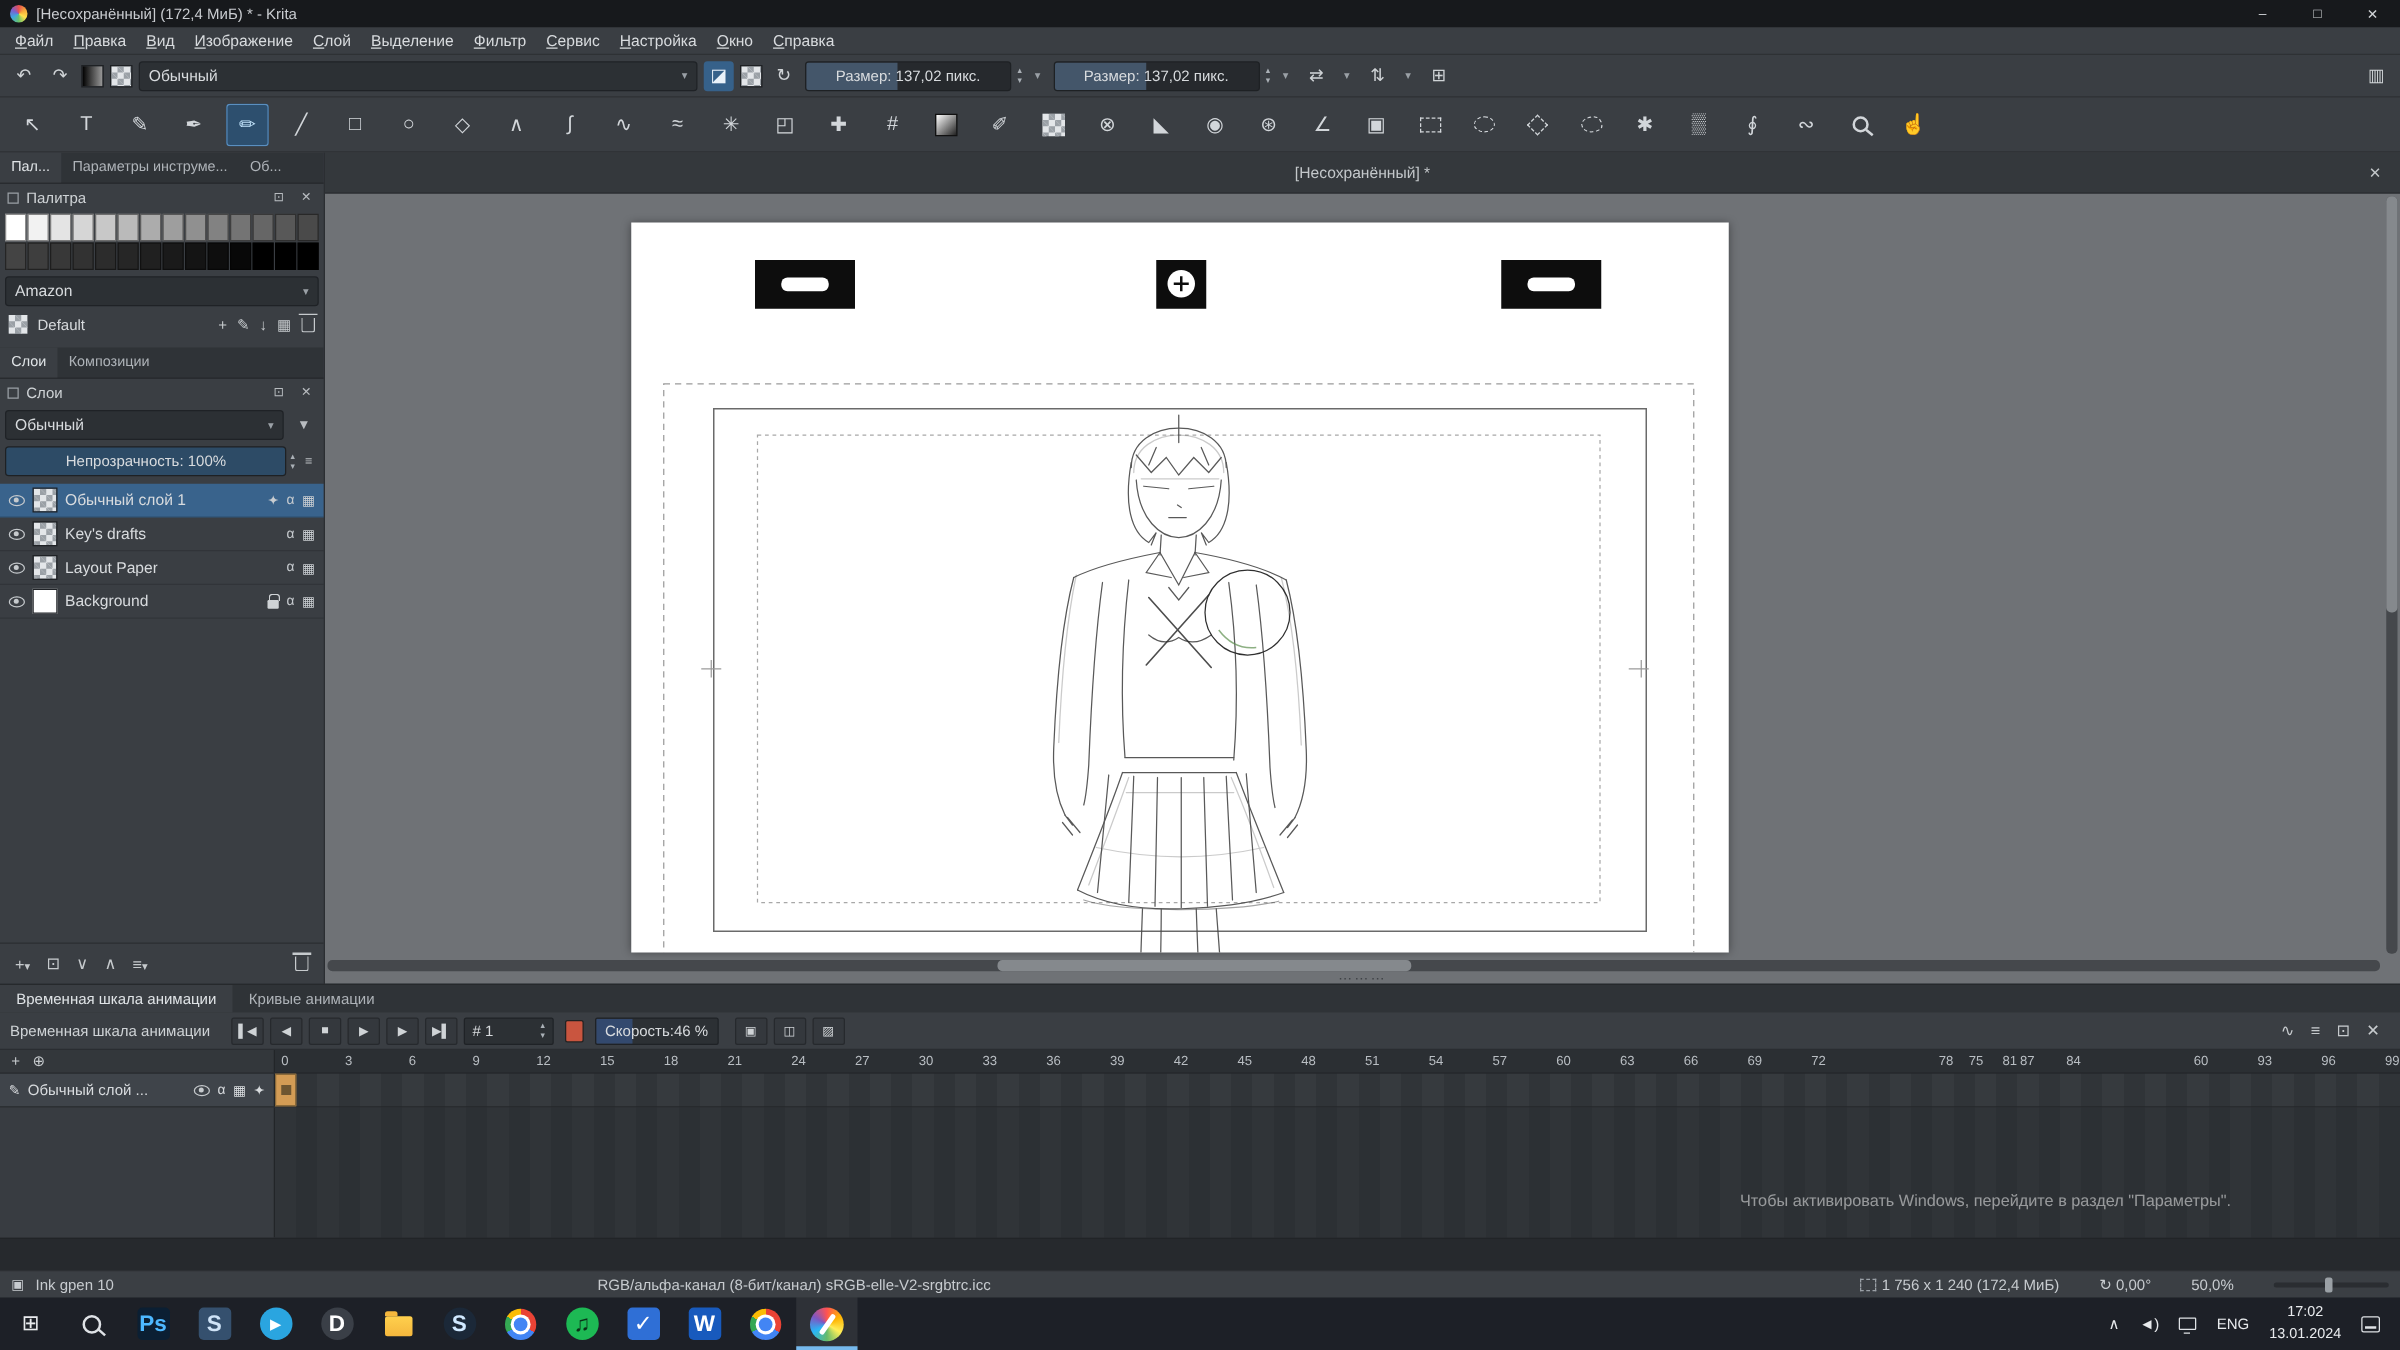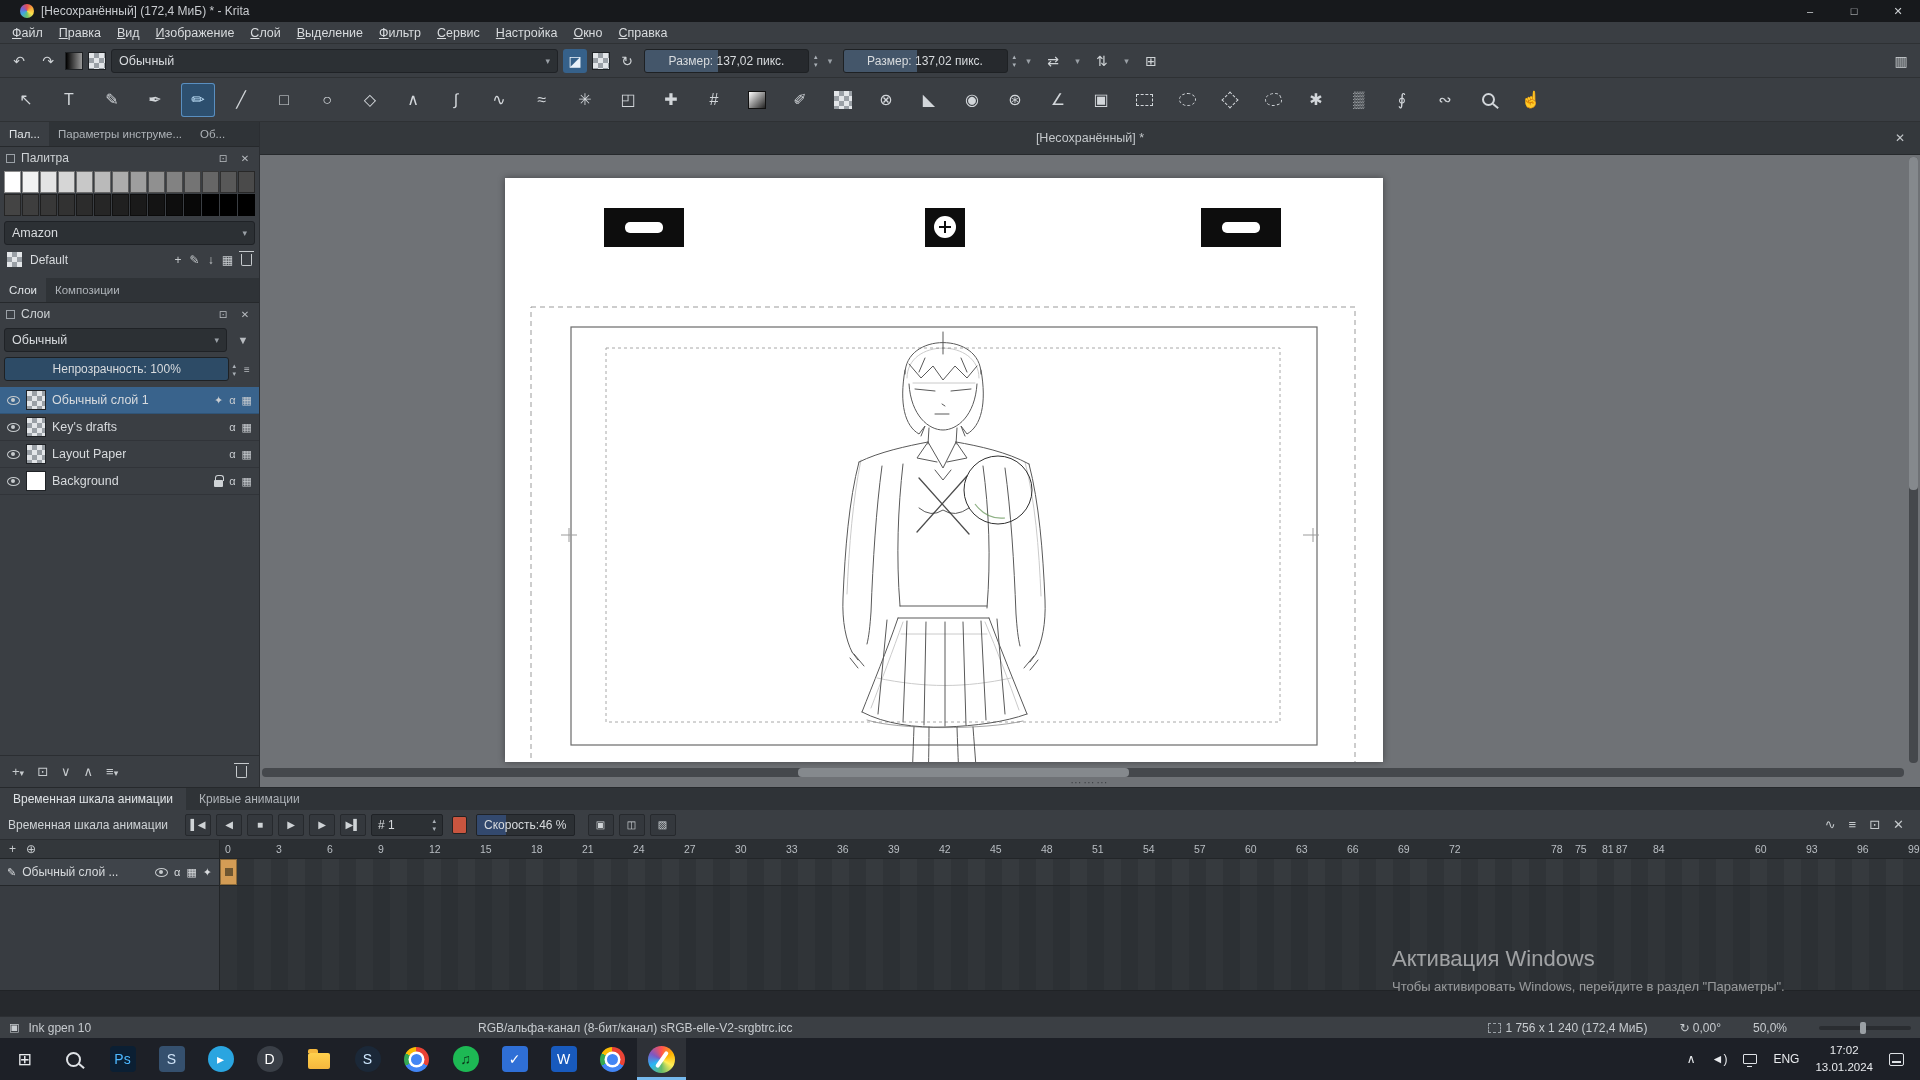--- a/index.html
+++ b/index.html
@@ -1,21 +1,21 @@
 <!DOCTYPE html>
 <html><head>
 <meta charset="utf-8">
 <style>
   *{box-sizing:border-box;margin:0;padding:0}
   html,body{background:#000}
   .screen{position:relative;width:1920px;height:1080px;background:#3a3e43;overflow:hidden;
     font-family:"Liberation Sans","DejaVu Sans",sans-serif;color:#d8dbde;font-size:13px}
 
   
-  .titlebar{height:22px;background:#17191c;display:flex;align-items:center;gap:7px;padding-left:20px;font-size:12px;color:#c9ccd0}
+  .titlebar{height:22px;background:#17191c;display:flex;align-items:center;gap:7px;padding-left:8px;font-size:12px;color:#c9ccd0}
   .krita-logo{width:14px;height:14px;border-radius:50%;flex:0 0 auto;
     background:conic-gradient(#e94f4f,#f6a93b,#ffe14d,#69c36a,#3fa7e0,#7b5fd0,#e94f4f)}
   .win-controls{margin-left:auto;display:flex;height:100%}
   .win-btn{width:44px;display:flex;align-items:center;justify-content:center;font-size:11px;color:#cfd2d5}
 
   
   .menubar{height:22px;display:flex;align-items:center;padding-left:4px;border-bottom:1px solid #2e3134;background:#3a3e43}
   .menu-item{display:inline-block;padding:2px 8px;font-size:12.5px}
   .menu-item::first-letter{text-decoration:underline}
 
@@ -138,21 +138,21 @@
   .sb-profile{position:absolute;left:478px;white-space:nowrap}
   .sb-right{margin-left:auto;display:flex;align-items:center;gap:32px}
   .doc-ic{width:13px;height:10px;border:1px dashed #9aa0a6;display:inline-block;margin-right:4px;vertical-align:-1px}
   .zoom-slider{width:92px;height:4px;background:#2a2d31;border-radius:2px;position:relative;display:inline-block}
   .zoom-handle{position:absolute;left:45%;top:-4px;width:6px;height:12px;background:#9aa0a5;border-radius:2px}
 
   
   .taskbar{position:absolute;top:1038px;left:0;width:1920px;height:42px;background:#1d2027;display:flex;align-items:stretch;color:#e8eaed}
   .tb-item{width:49px;display:flex;align-items:center;justify-content:center;font-size:17px}
   .tb-item.active{background:rgba(255,255,255,.08);box-shadow:inset 0 -3px 0 #76b9ed}
-  .app-badge{width:26px;height:26px;border-radius:4px;display:flex;align-items:center;justify-content:center;font-size:14px;font-weight:normal}
+  .app-badge{width:26px;height:26px;border-radius:4px;display:flex;align-items:center;justify-content:center;font-size:18px;font-weight:bold}
   .app-badge.round{border-radius:50%}
   .icon-search{display:inline-block;width:15px;height:15px;border:2px solid #dfe2e6;border-radius:50%;position:relative}
   .icon-search::after{content:"";position:absolute;width:7px;height:2px;background:#dfe2e6;right:-6px;bottom:-2px;transform:rotate(42deg)}
   .icon-folder{display:inline-block;width:22px;height:16px;background:linear-gradient(#ffd04d,#f5b73d);border-radius:2px;position:relative;margin-top:4px}
   .icon-folder::before{content:"";position:absolute;top:-4px;left:0;width:10px;height:4px;background:#f5b73d;border-radius:2px 2px 0 0}
   .icon-chrome{display:inline-block;width:25px;height:25px;border-radius:50%;position:relative;
     background:conic-gradient(#ea4335 0 120deg,#4285f4 0 240deg,#34a853 0 300deg,#fbbc05 0 360deg)}
   .icon-chrome::after{content:"";position:absolute;left:7px;top:7px;width:11px;height:11px;border-radius:50%;background:#4285f4;box-shadow:0 0 0 2.5px #fff}
   .icon-krita{display:inline-block;width:27px;height:27px;border-radius:50%;position:relative;
     background:conic-gradient(#ff5252,#ffb300,#ffee58,#66bb6a,#29b6f6,#7e57c2,#ff5252)}
@@ -699,17 +699,16 @@
         <span>13.01.2024</span>
       </span>
       <span class="tray-item">
           <span class="icon-notif"></span>
         </span>
       <span class="show-desktop"></span>
     </div>
   </div>
 
   <div class="watermark">
-    <div class="l1">Активация Windows</div>
     <div class="l2">Чтобы активировать Windows, перейдите в раздел "Параметры".</div>
   </div>
 
 </div>
 
 </body></html>

